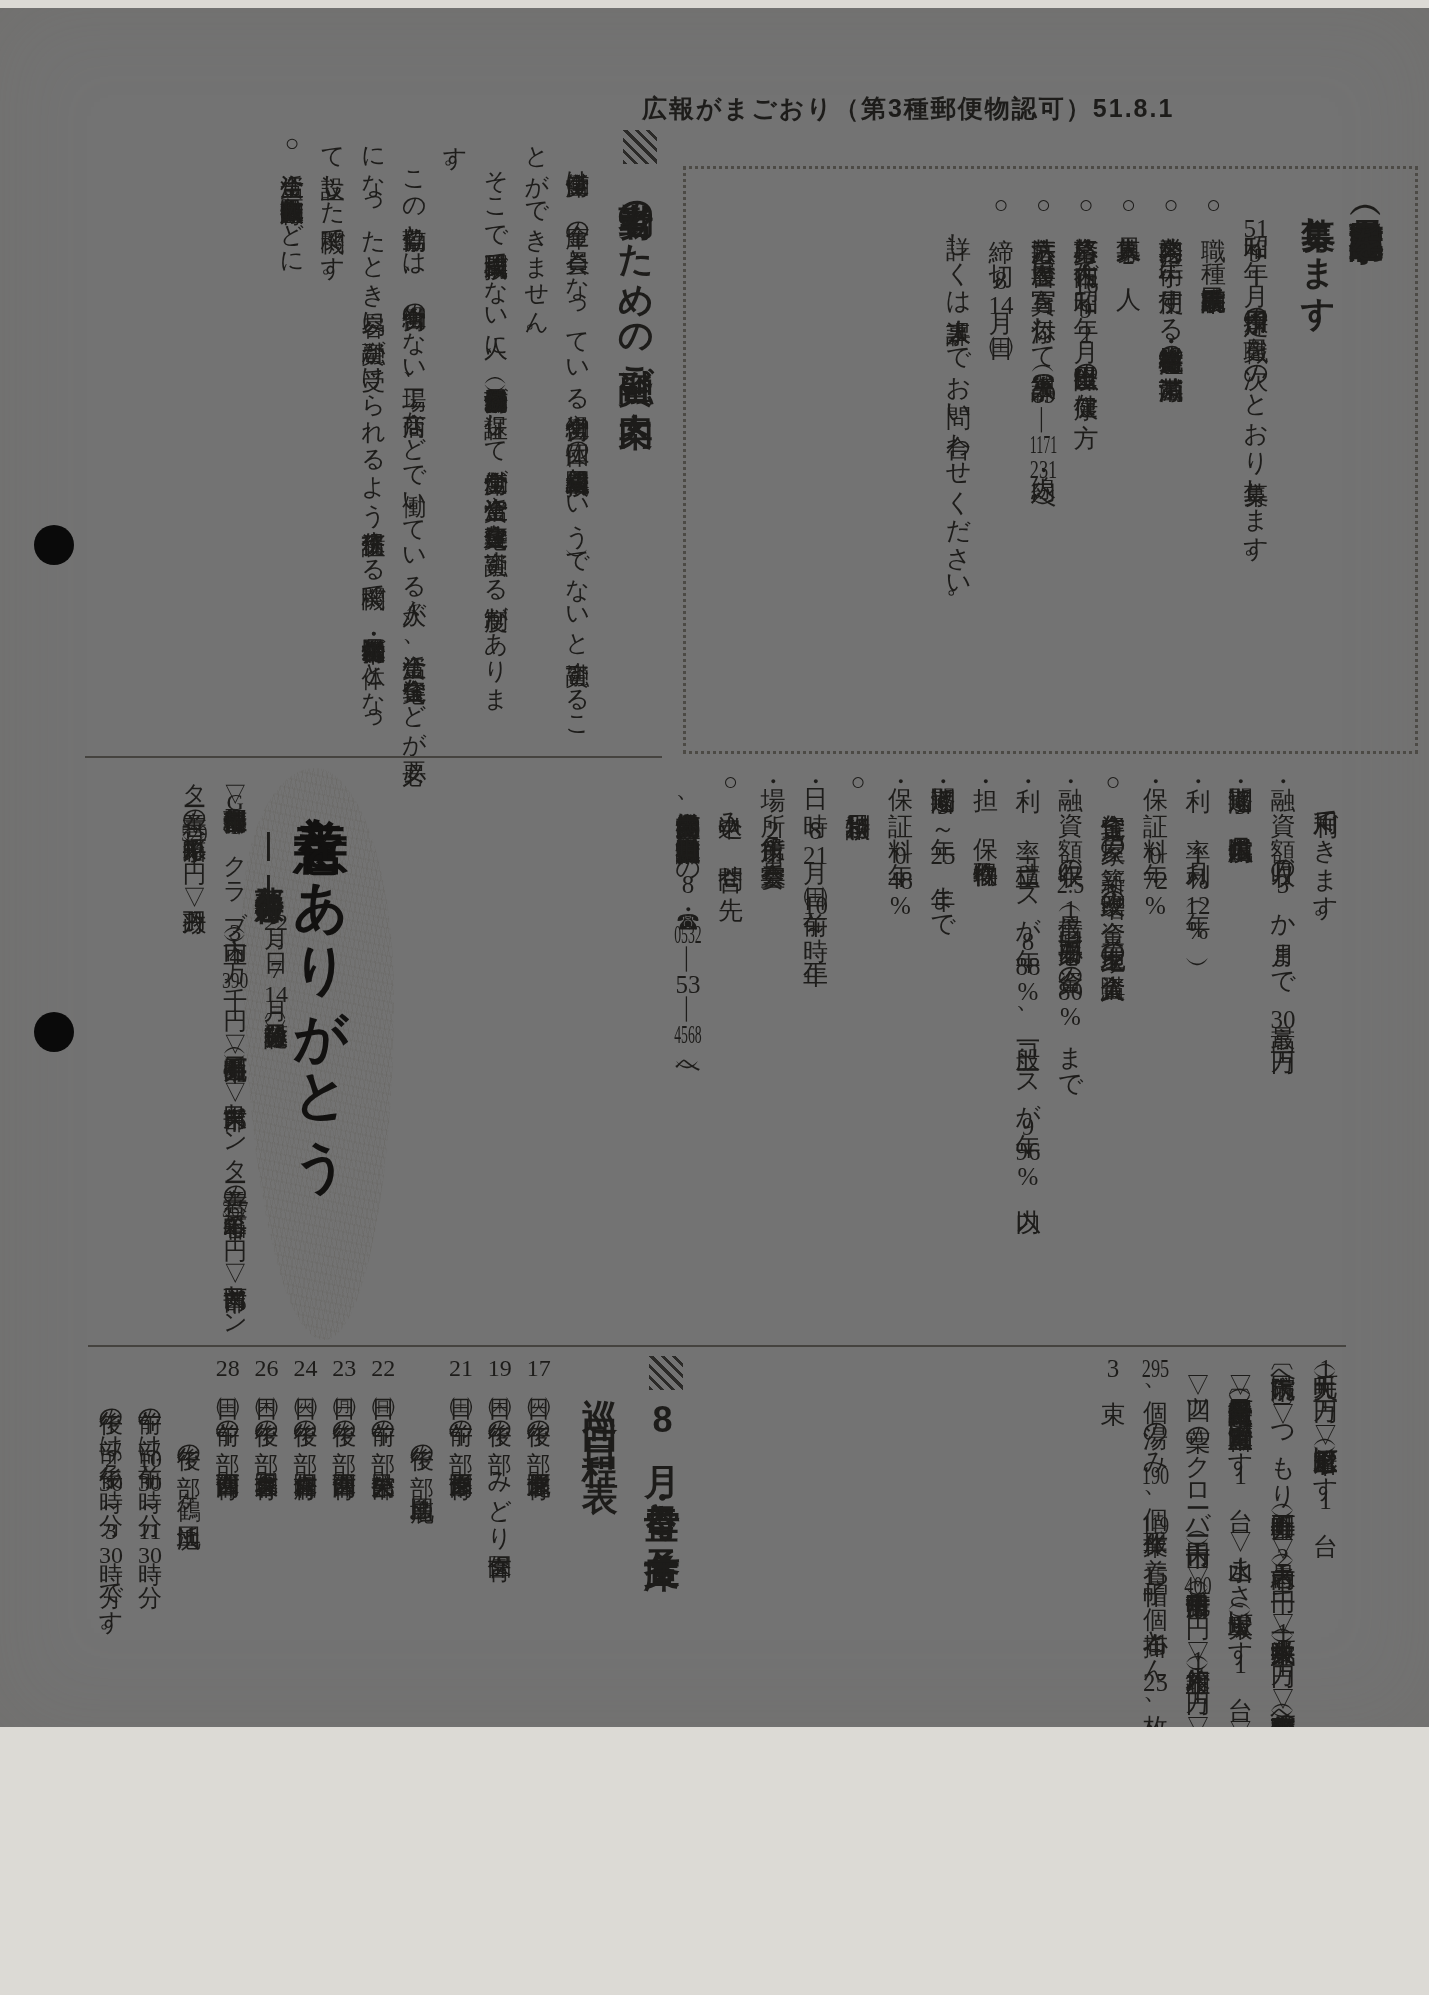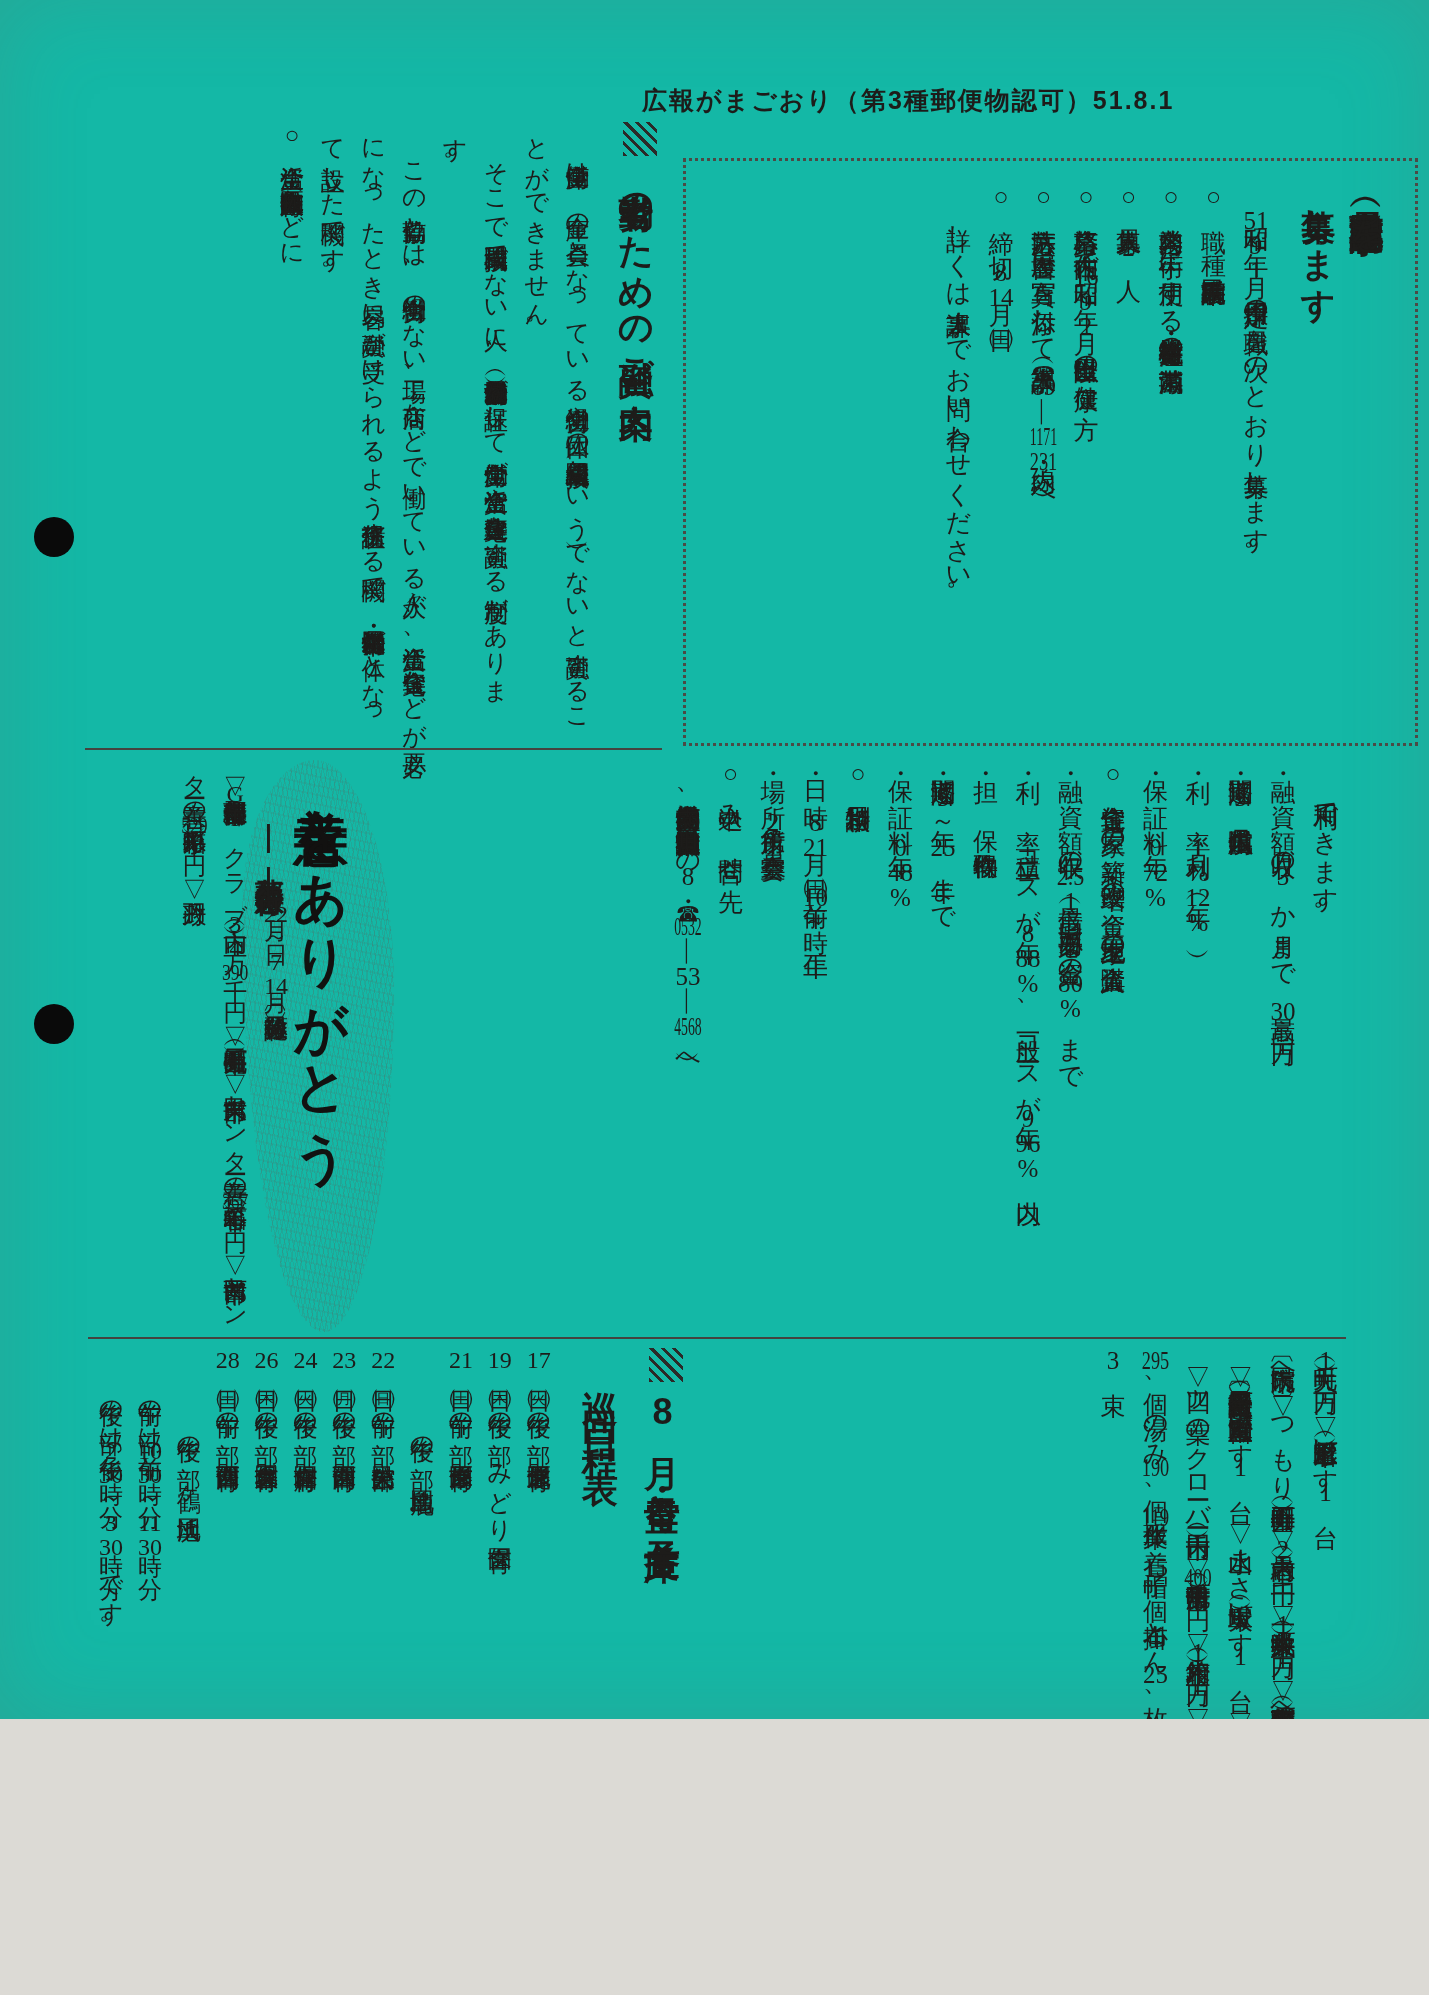--- a/index.html
+++ b/index.html
@@ -1,18 +1,18 @@
 <!DOCTYPE html>
 <html><head>
 <meta charset="utf-8">
 <style>
   html,body{margin:0;padding:0;background:#dcdad5;}
   #page{
-    position:relative;width:1429px;height:1719px;margin:0 auto;
-    background:#14b8a6;color:#1d1c1a;
+    position:relative;width:1429px;height:1719px;margin:8px auto;
+    background:#737373;color:#1d1c1a;
     font-family:"Liberation Serif",serif;
     box-shadow:inset 0 0 90px rgba(110,105,95,.20);
     overflow:hidden;
   }
   .vtext{writing-mode:vertical-rl;text-orientation:mixed;}
   .tcy{text-combine-upright:all;}
   .abs{position:absolute;}
   
   #masthead{left:642px;top:84px;font-family:"Liberation Sans",sans-serif;
     font-weight:bold;font-size:25px;letter-spacing:2px;white-space:nowrap;}

